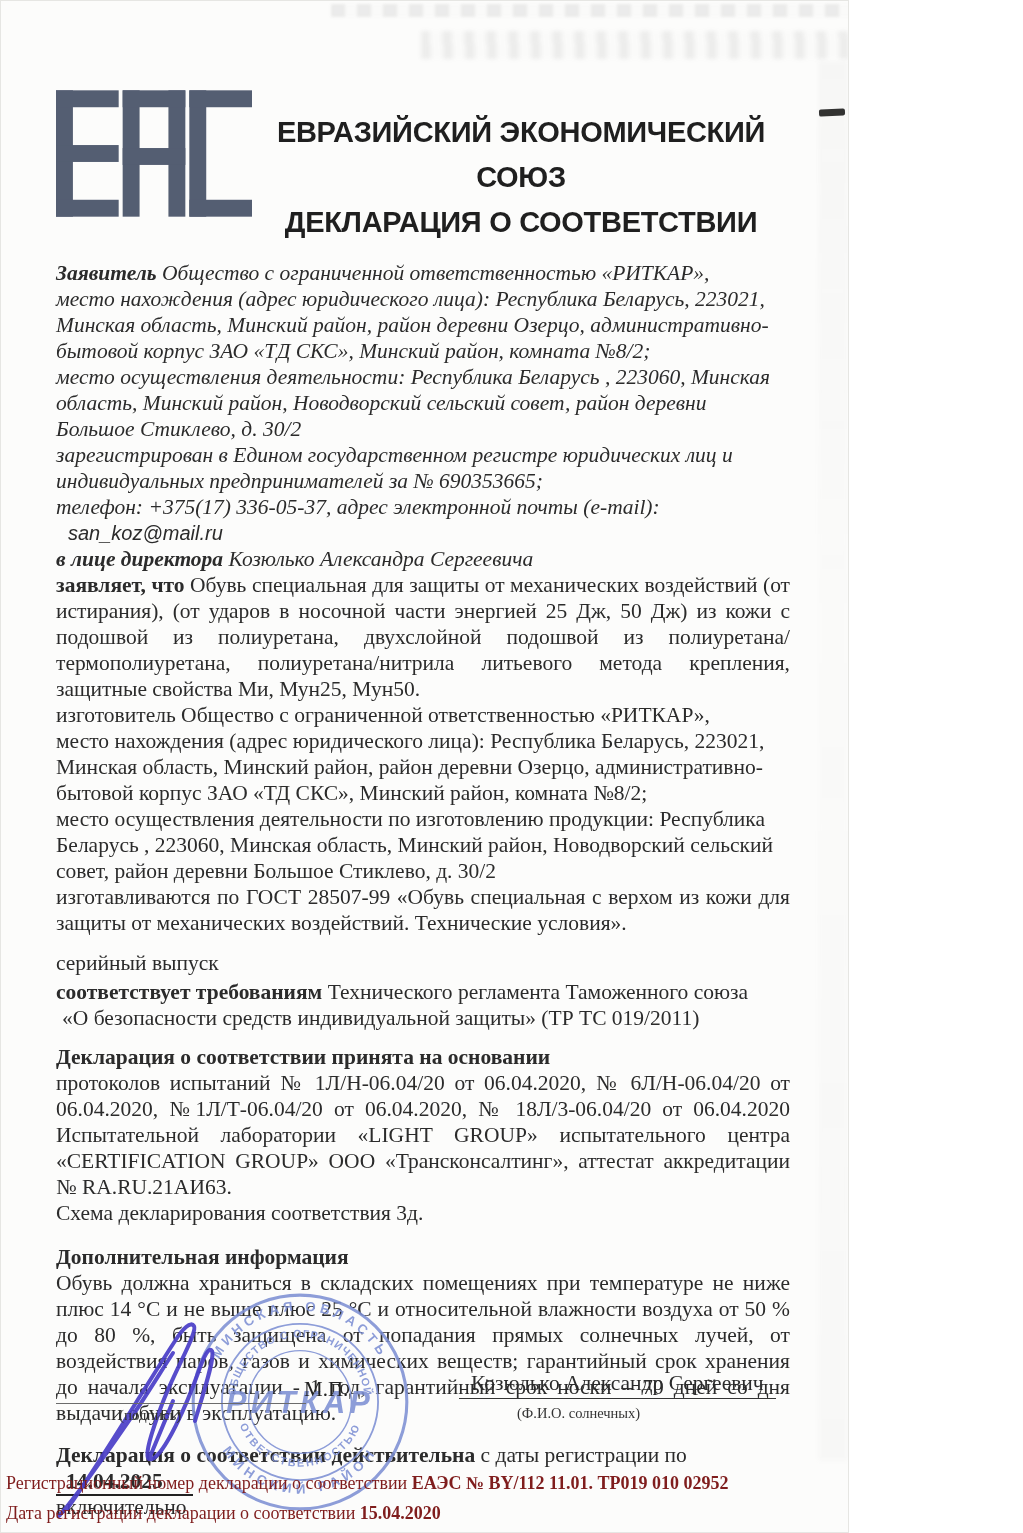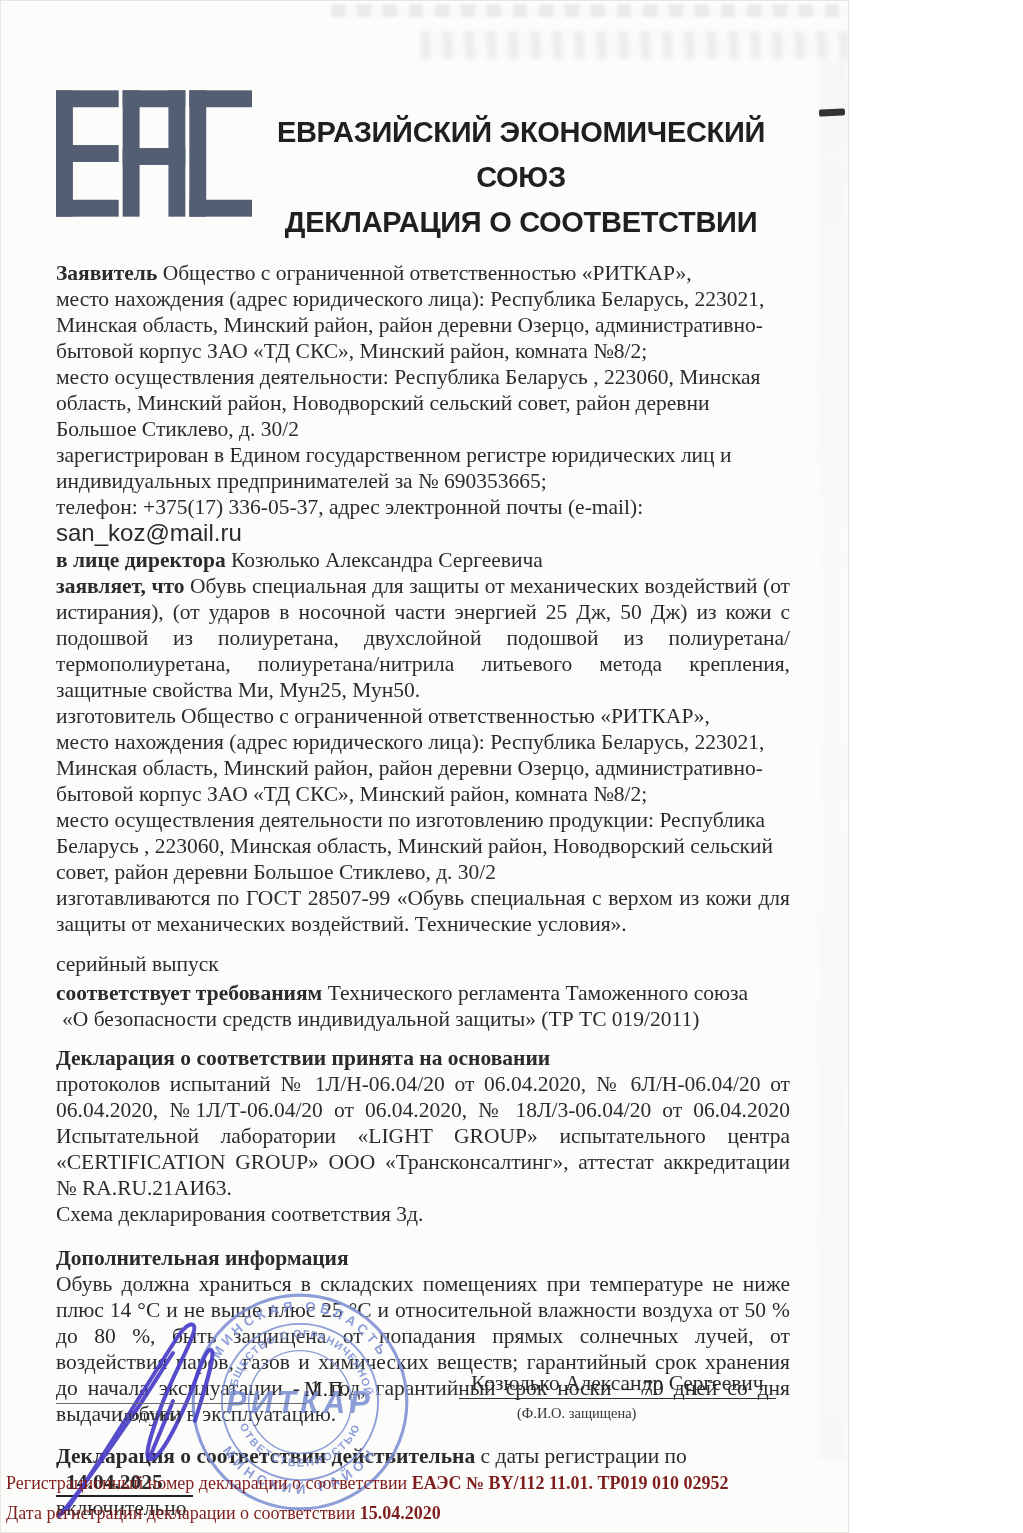--- a/index.html
+++ b/index.html
@@ -25,29 +25,29 @@
   .header { display:flex; margin-top:89px; align-items:flex-start; }
   .eac-logo { width:196px; height:127px; flex:0 0 auto; }
   .titles { flex:1; text-align:center; margin-top:20px;
     font-family:"Liberation Sans", sans-serif; font-weight:bold;
     font-size:29px; line-height:45px; color:#1f1f1f; letter-spacing:-0.3px; }
 
   .blk { margin:0; font-size:21.5px; line-height:26px; }
   .seg { display:block; }
   .b { font-weight:bold; }
   .just { text-align:justify; }
-  .applicant  { margin-top:15px; }
+  .applicant  { margin-top:15px;font-style:italic; }
   .declares   { }
   .codes      { margin-top:14px; }
   .compliance { margin-top:3px; }
   .basis      { margin-top:13px; }
   .additional { margin-top:18px; }
   .validity   { margin-top:16px; }
   .indent1 { padding-left:6px; }
-  .sans { font-family:"Liberation Sans", sans-serif; font-size:24px; }
+  .sans { font-family:"Liberation Sans", sans-serif; font-size:20px;margin-left:12px; }
   .date-underline { border-bottom:2px solid #222; padding:0 30px 1px 10px; }
 
   
   .stamp { position:absolute; left:186px; top:1288px; width:226px; height:226px; opacity:.88; }
   .stamp text { font-family:"Liberation Sans", sans-serif; fill:#7e90d4; }
   .signature-svg { position:absolute; left:52px; top:1308px; width:180px; height:210px; }
   .sign-line { position:absolute; left:55px; top:1402px; width:250px; border-bottom:1.5px solid #6b6b6b; }
   .sign-caption { position:absolute; left:118px; top:1406px; font-size:15px; color:#333; }
   .mp { position:absolute; left:303px; top:1376px; font-size:21px; color:#222;text-align:right; }
   .fio { position:absolute; left:458px; top:1370px; font-size:21.5px; border-bottom:1.5px solid #333; padding:0 12px 2px 12px; }
@@ -163,18 +163,18 @@
       <path d="M 14,200 C 40,165 92,78 122,32 C 130,19 138,12 141,17 C 145,24 121,62 108,98 C 95,133 90,153 99,150 C 112,145 134,95 145,64 C 151,47 156,37 159,42 C 162,49 151,82 142,112"></path>
       <path d="M 6,207 C 28,182 58,138 84,100 C 98,79 112,56 120,44"></path>
       <path d="M 96,150 C 101,138 112,112 120,92"></path>
     </g>
   </svg>
 
   <div class="sign-line"></div>
   <div class="sign-caption">(подпись)</div>
   <div class="mp">М.П.</div>
   <div class="fio">Козюлько Александр Сергеевич</div>
-  <div class="fio-caption">(Ф.И.О. защищена)</div>
+  <div class="fio-caption">(Ф.И.О. солнечных)</div>
 
   <div class="footer-line footer-1"><span>Регистрационный номер декларации о соответствии </span><span class="b">ЕАЭС № BY/112 11.01. ТР019 010 02952</span></div>
   <div class="footer-line footer-2"><span>Дата регистрации декларации о соответствии  </span><span class="b">15.04.2020</span></div>
 
 </div>
 
 </body></html>

